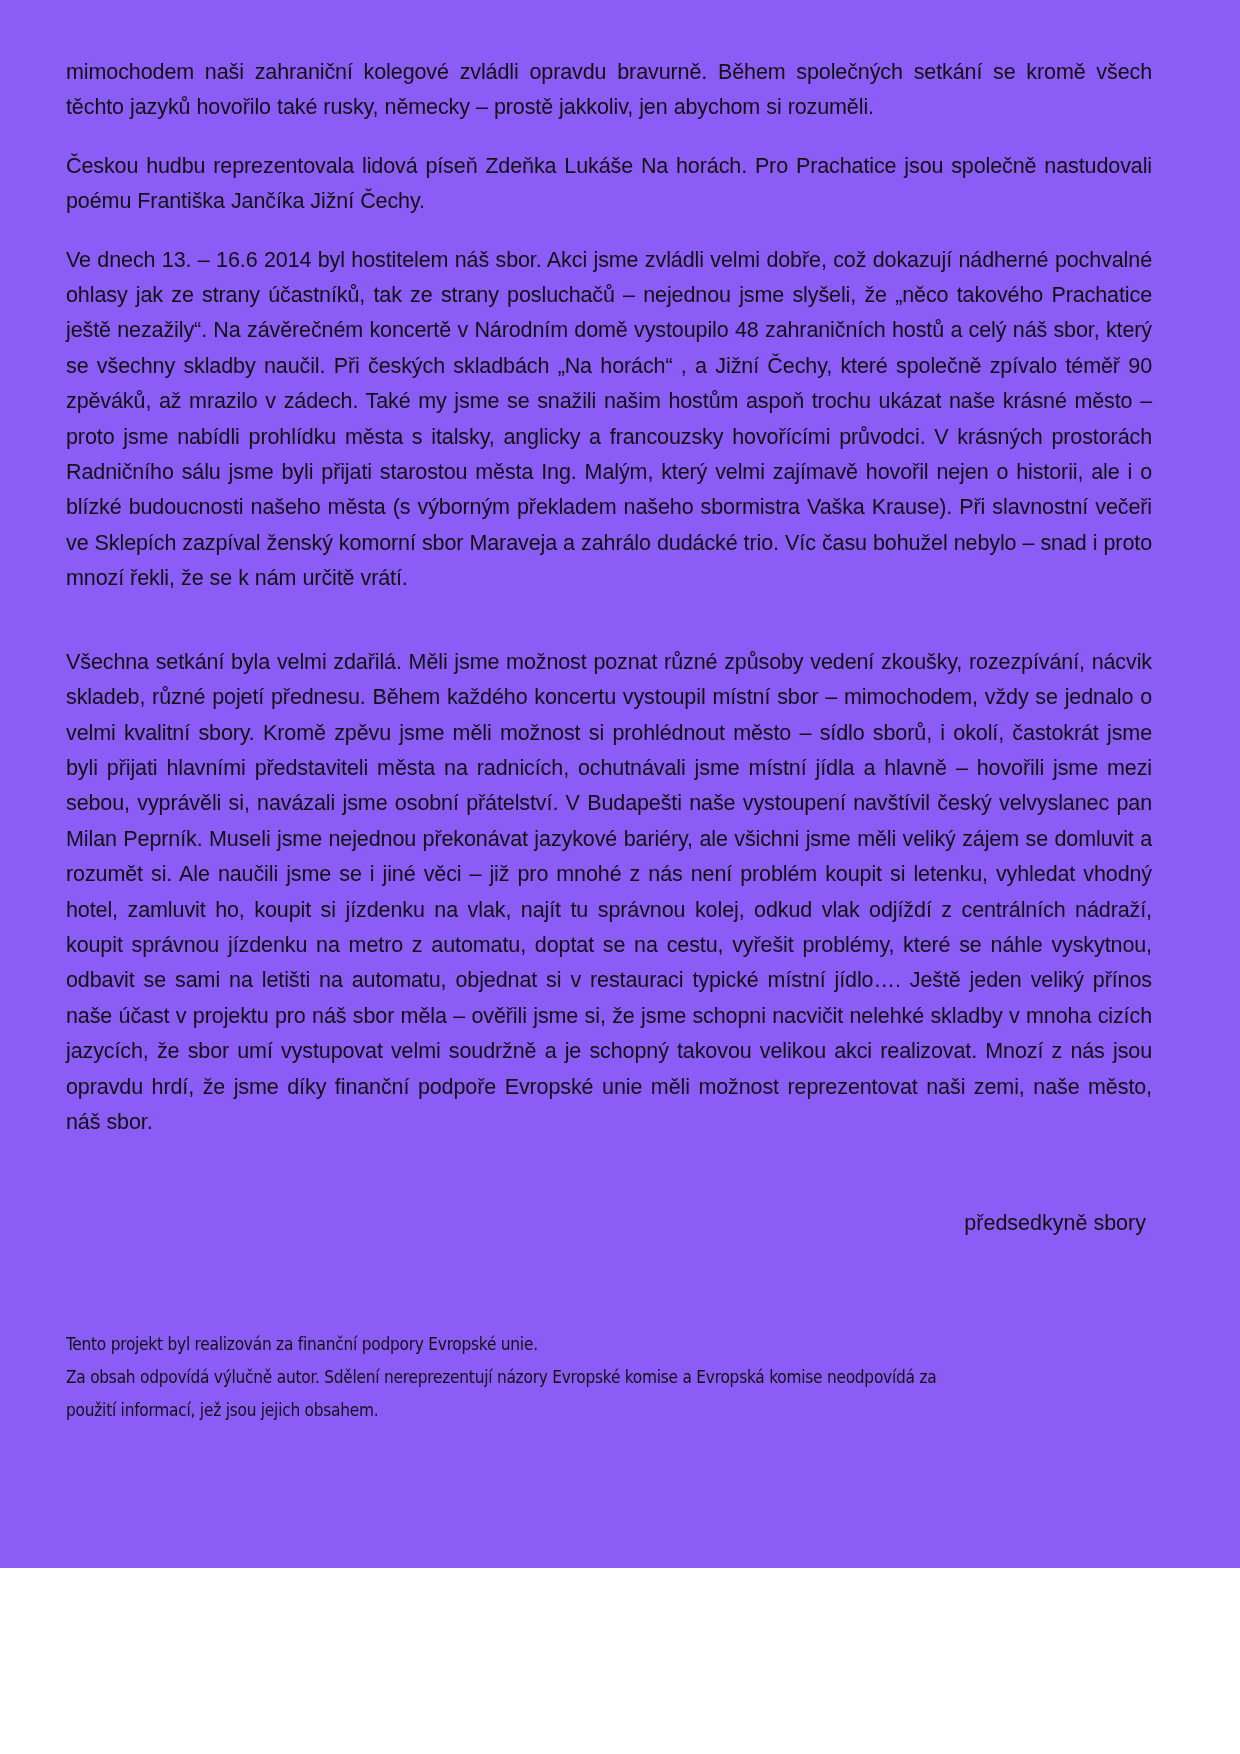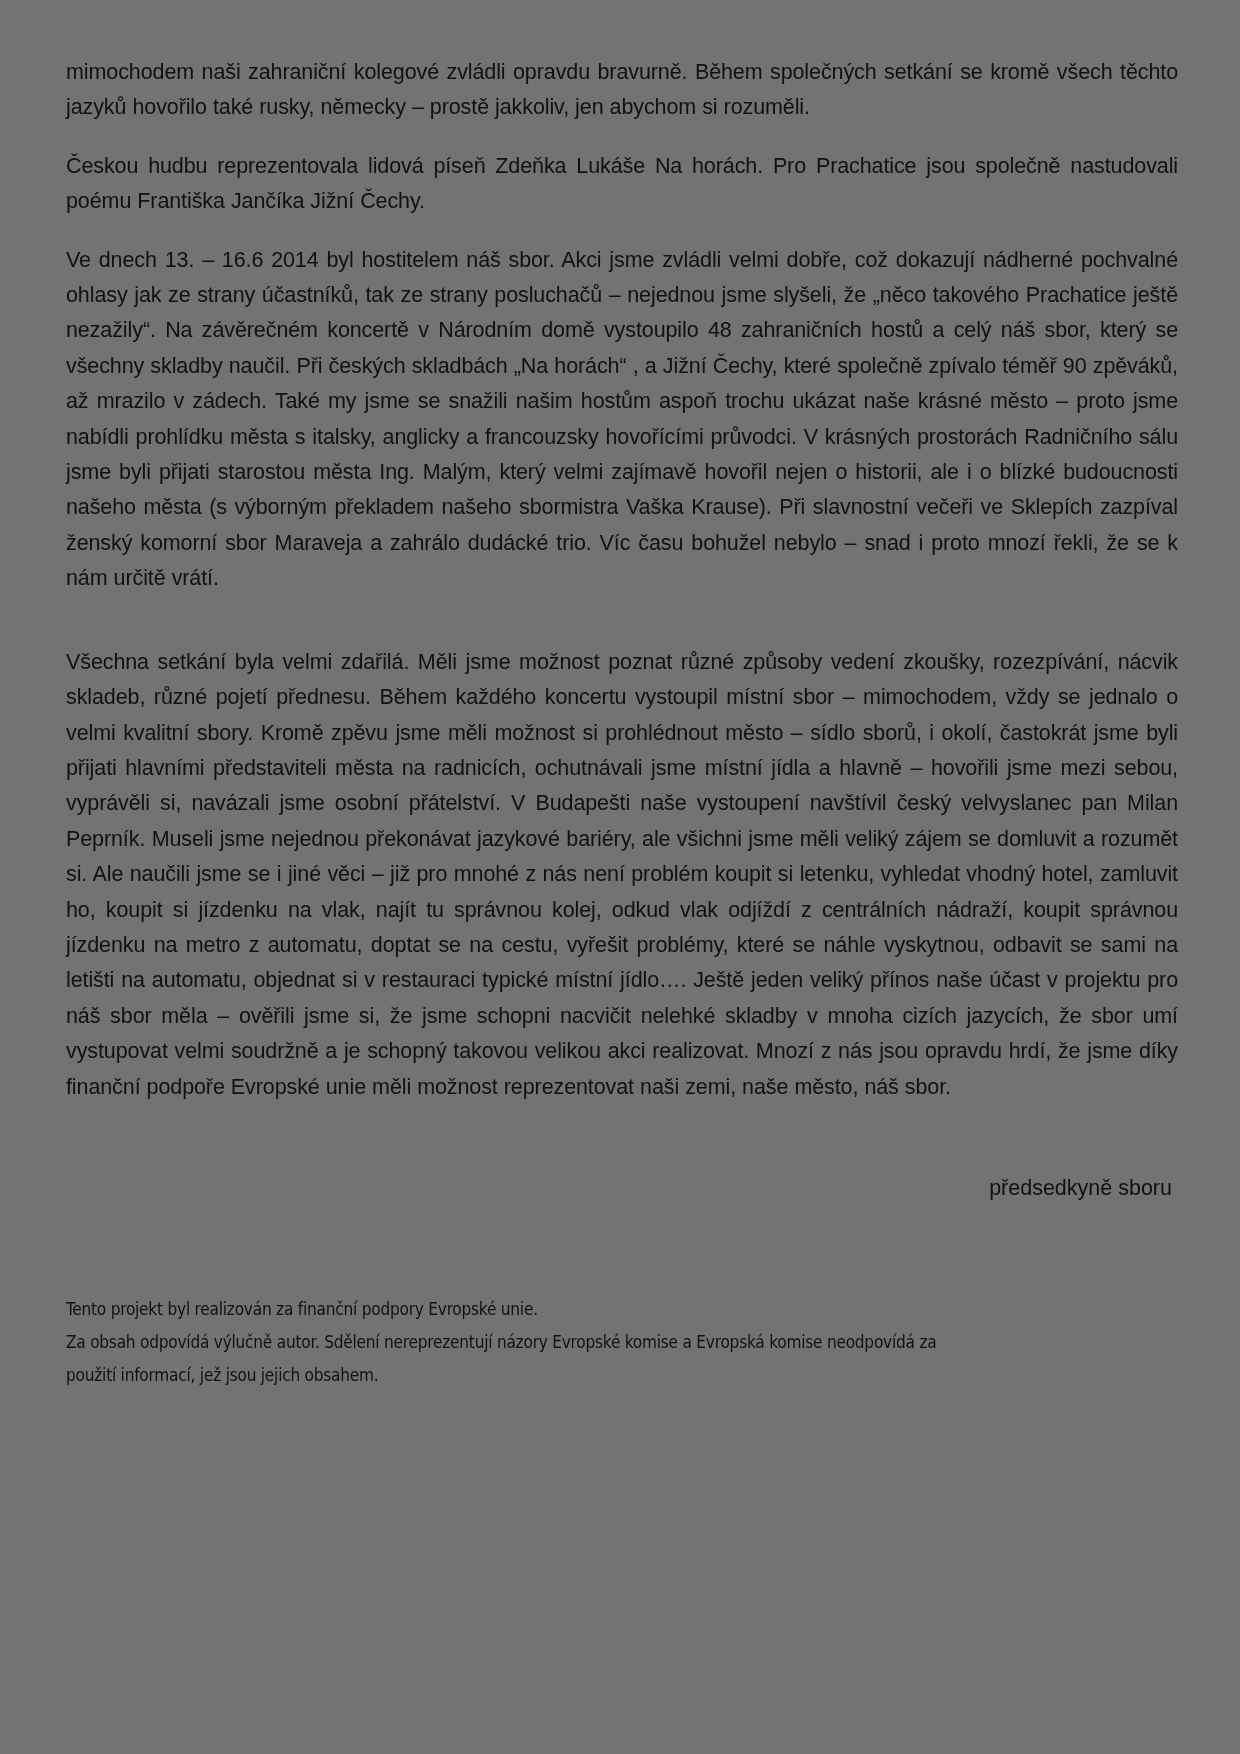--- a/index.html
+++ b/index.html
@@ -4,24 +4,24 @@
 <title>Document</title>
 <style>
   html, body {
     margin: 0;
     padding: 0;
     background: #ffffff;
   }
   .page {
     position: relative;
     width: 1240px;
-    height: 1754px;
-    background: #737373;
+    height: 1568px;
+    background: #8b5cf6;
     box-sizing: border-box;
-    padding: 55px 62px 0 66px;
+    padding: 55px 88px 0 66px;
     font-family: "Liberation Sans", sans-serif;
     color: #000000;
     overflow: hidden;
   }
   .body-text {
     font-size: 21.5px;
     line-height: 35.4px;
     text-align: justify;
     text-justify: inter-word;
     color: #111111;
@@ -76,21 +76,21 @@
 
     <p class="body-text">Českou hudbu reprezentovala lidová píseň Zdeňka Lukáše Na horách. Pro Prachatice jsou společně nastudovali poému Františka Jančíka Jižní Čechy.</p>
 
     <p class="body-text">Ve dnech 13. – 16.6 2014 byl hostitelem náš sbor. Akci jsme zvládli velmi dobře, což dokazují nádherné pochvalné ohlasy jak ze strany účastníků, tak ze strany posluchačů – nejednou jsme slyšeli, že „něco takového Prachatice ještě nezažily“. Na závěrečném koncertě v Národním domě vystoupilo 48 zahraničních hostů a celý náš sbor, který se všechny skladby naučil. Při českých skladbách „Na horách“ , a Jižní Čechy, které společně zpívalo téměř 90 zpěváků, až mrazilo v zádech. Také my jsme se snažili našim hostům aspoň trochu ukázat naše krásné město – proto jsme nabídli prohlídku města s italsky, anglicky a francouzsky hovořícími průvodci. V krásných prostorách Radničního sálu jsme byli přijati starostou města Ing. Malým, který velmi zajímavě hovořil nejen o historii, ale i o blízké budoucnosti našeho města (s výborným překladem našeho sbormistra Vaška Krause). Při slavnostní večeři ve Sklepích zazpíval ženský komorní sbor Maraveja a zahrálo dudácké trio.  Víc času bohužel nebylo – snad i proto mnozí řekli, že se k nám určitě vrátí.</p>
 
     <p class="body-text">Všechna setkání byla velmi zdařilá. Měli jsme možnost poznat různé způsoby vedení zkoušky, rozezpívání, nácvik skladeb, různé pojetí přednesu. Během každého koncertu vystoupil místní sbor – mimochodem, vždy se jednalo o velmi kvalitní sbory. Kromě zpěvu jsme měli možnost si prohlédnout město – sídlo sborů, i okolí, častokrát jsme byli přijati hlavními představiteli města na radnicích, ochutnávali jsme místní jídla a hlavně – hovořili jsme mezi sebou, vyprávěli si, navázali jsme osobní přátelství. V Budapešti naše vystoupení navštívil český velvyslanec pan Milan Peprník. Museli jsme nejednou překonávat jazykové bariéry, ale všichni jsme měli veliký zájem se domluvit a rozumět si. Ale naučili jsme se i jiné věci – již pro mnohé z nás není problém koupit si letenku, vyhledat vhodný hotel, zamluvit ho, koupit si jízdenku na vlak, najít tu správnou kolej, odkud vlak odjíždí z centrálních nádraží, koupit  správnou jízdenku na metro z automatu, doptat se na cestu, vyřešit problémy, které se náhle vyskytnou, odbavit se sami na letišti na automatu, objednat si v restauraci typické místní jídlo…. Ještě jeden veliký přínos naše účast v projektu pro náš sbor měla – ověřili jsme si, že jsme schopni nacvičit nelehké skladby v mnoha cizích jazycích, že sbor umí vystupovat velmi soudržně a je schopný takovou velikou akci realizovat. Mnozí z nás jsou opravdu hrdí, že jsme díky finanční podpoře Evropské unie měli možnost reprezentovat naši zemi, naše město, náš sbor.</p>
 
   </div>
 
   <div class="signature-block">
-    <div class="signature-role">předsedkyně sboru</div>
+    <div class="signature-role">předsedkyně sbory</div>
   </div>
 
   <div class="footer-block">
     <div class="footer-line">Tento projekt byl realizován za finanční podpory Evropské unie.</div>
     <div class="footer-line">Za obsah  odpovídá výlučně autor. Sdělení nereprezentují názory Evropské komise a Evropská komise neodpovídá za</div>
     <div class="footer-line">použití informací, jež jsou jejich obsahem.</div>
   </div>
 
 </div>
 

